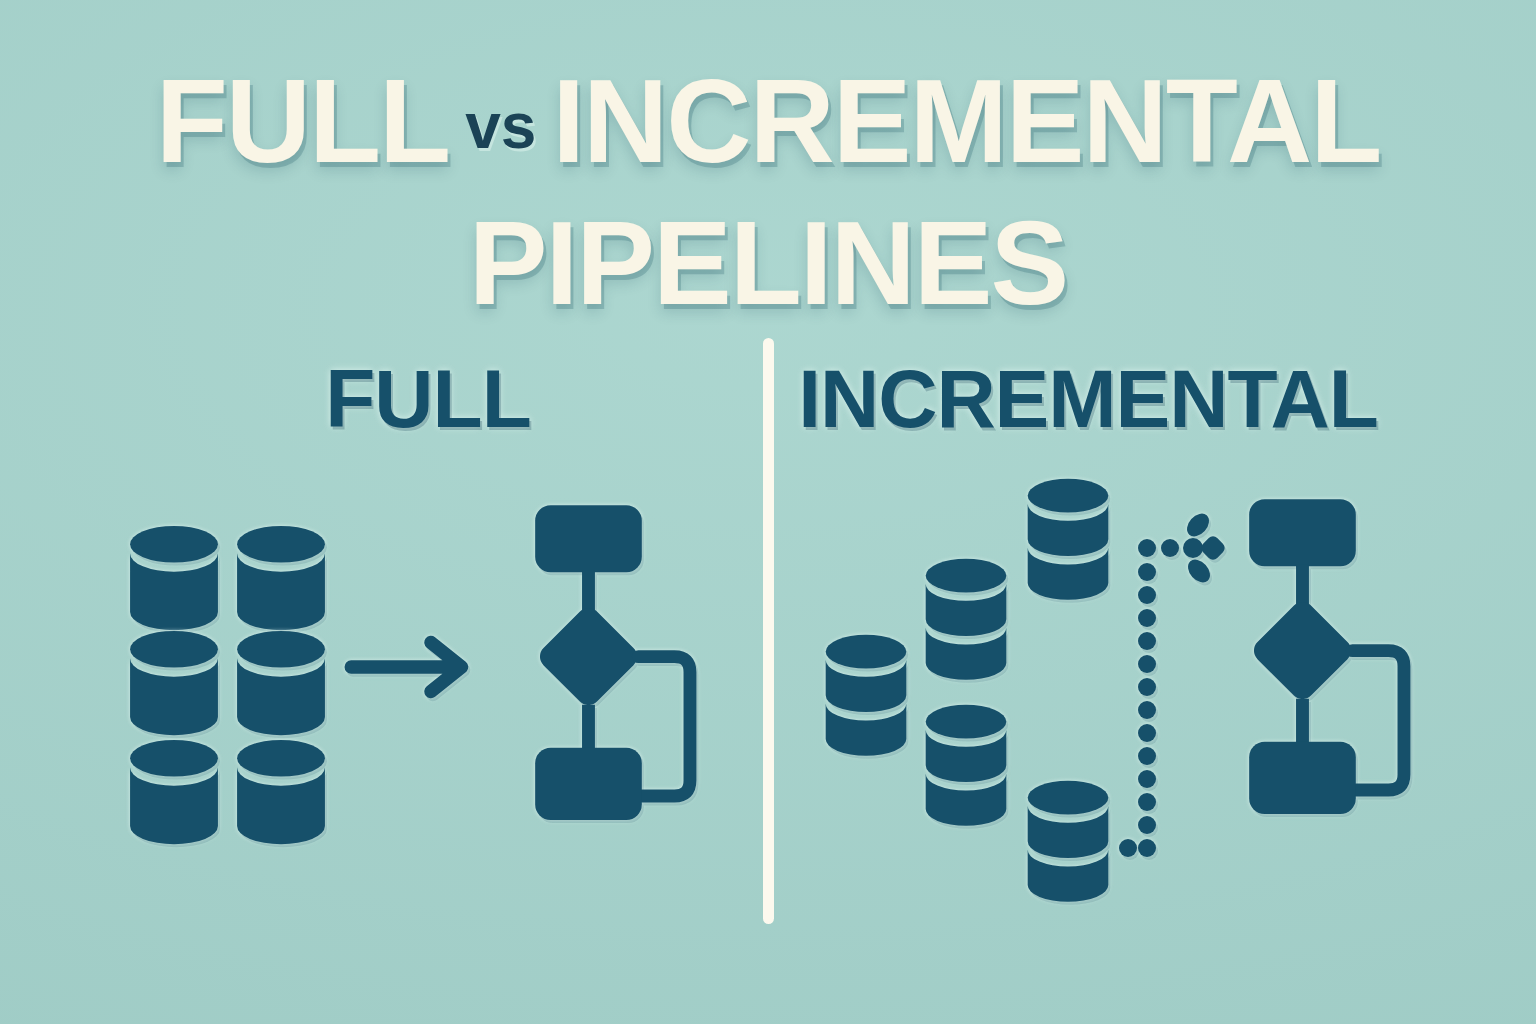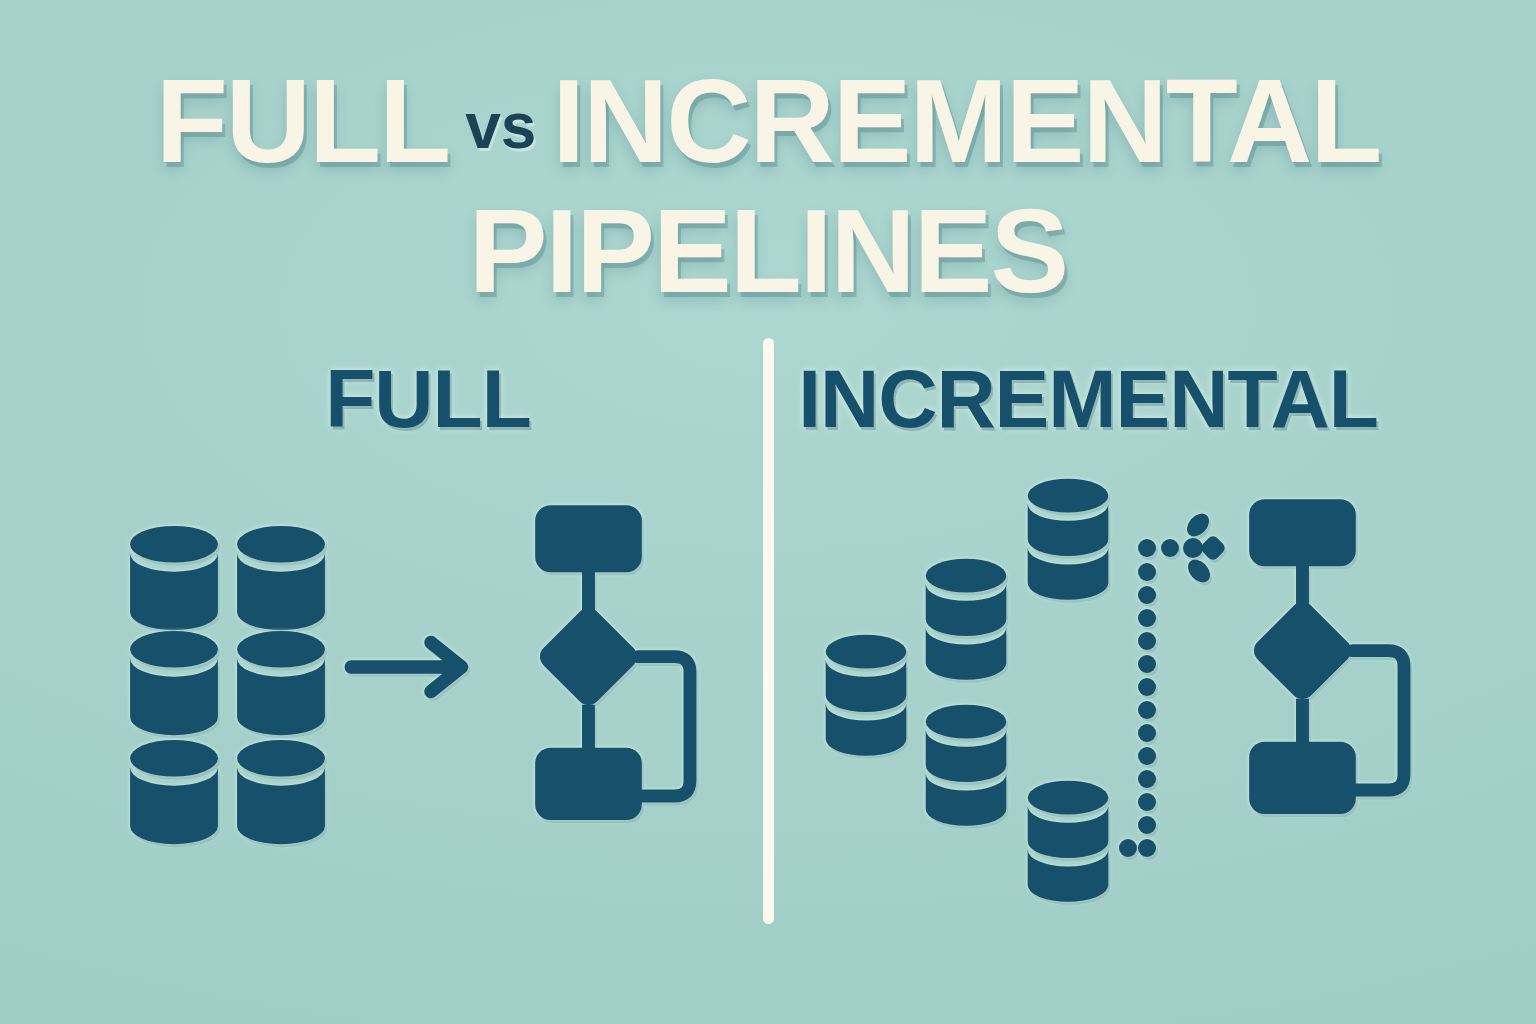--- a/index.html
+++ b/index.html
@@ -26,21 +26,21 @@
   .title{
     position:absolute;top:62px;left:0;width:1536px;
     text-align:center;
     color:var(--cream);
     font-weight:800;
     letter-spacing:-2px;
     line-height:1.0;
     text-shadow:3px 5px 0 rgba(25,80,95,0.22), 0 8px 14px rgba(20,70,88,0.18);
   }
   .title .line{display:block;font-size:118px;}
-  .title .line2{margin-top:12px;}
+  .title .line2{margin-top:24px;}
   .title .vs{
     display:inline-block;
     font-size:64px;
     color:var(--vs_ink);
     vertical-align:14px;
     margin:0 16px;
     letter-spacing:0;
     text-shadow:2px 3px 0 rgba(220,242,236,0.55);
   }
   

